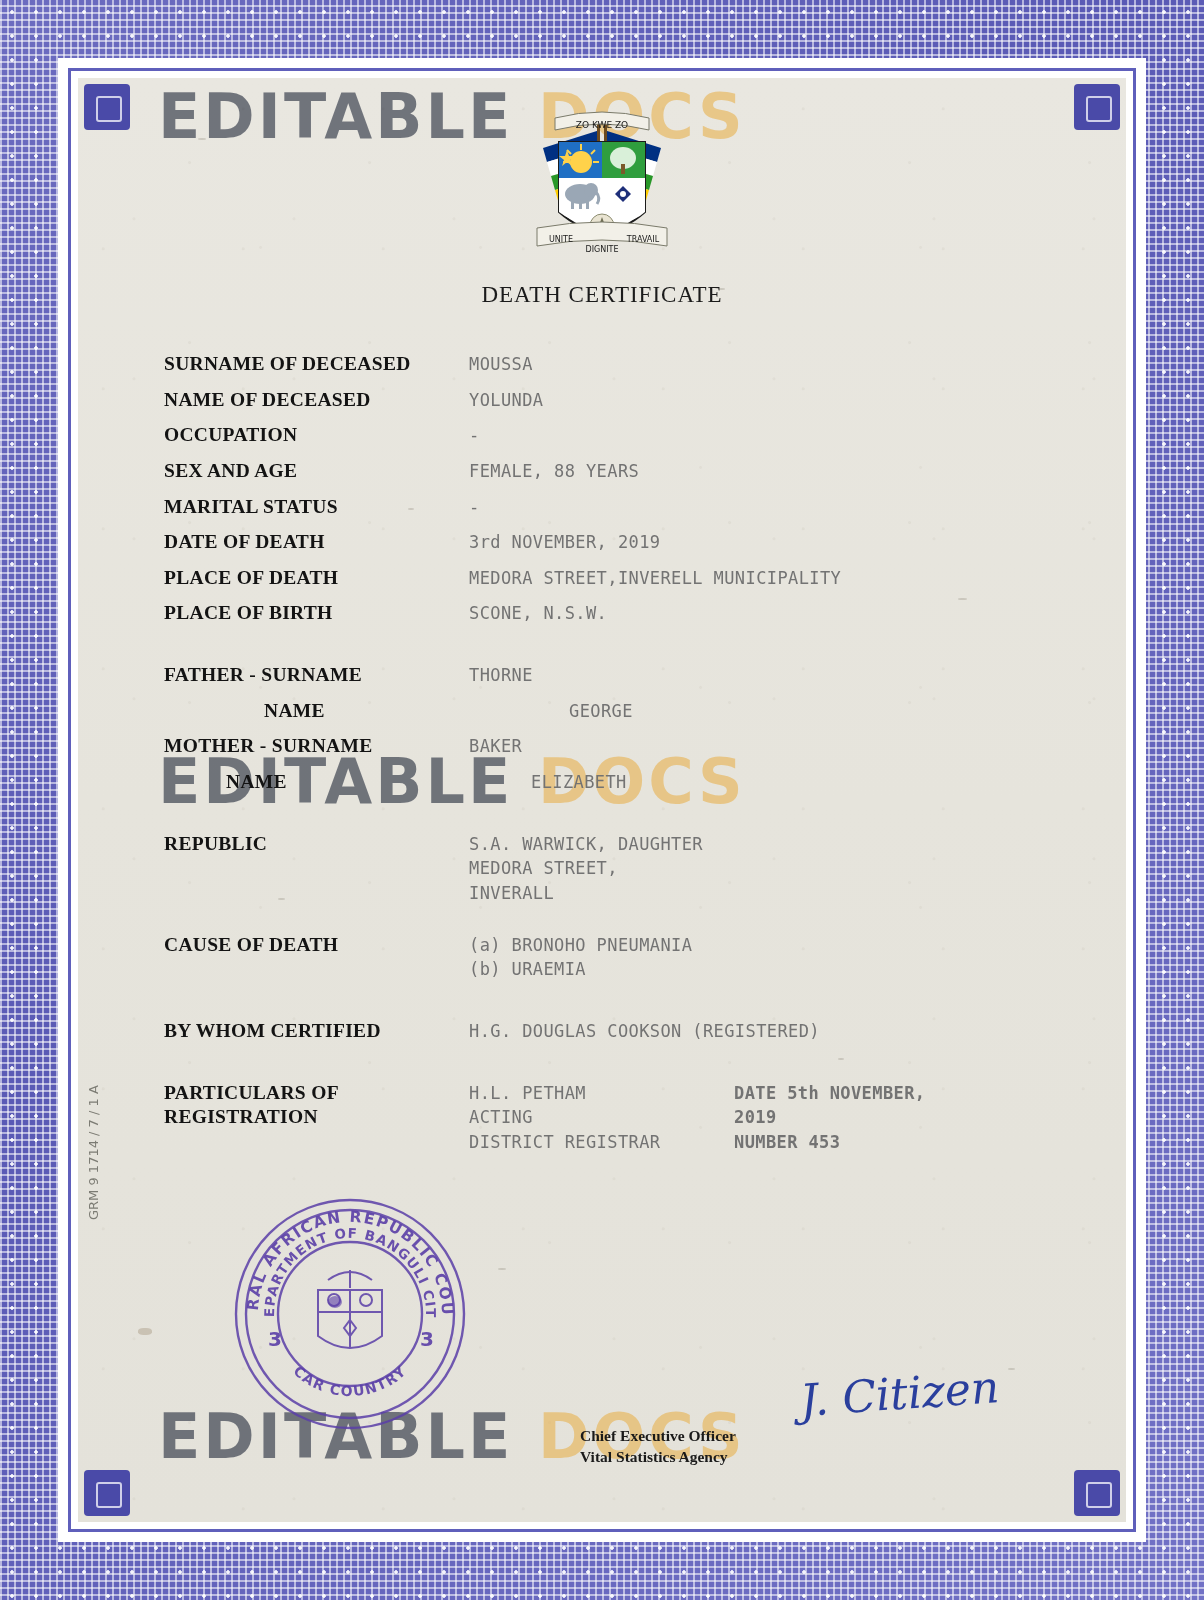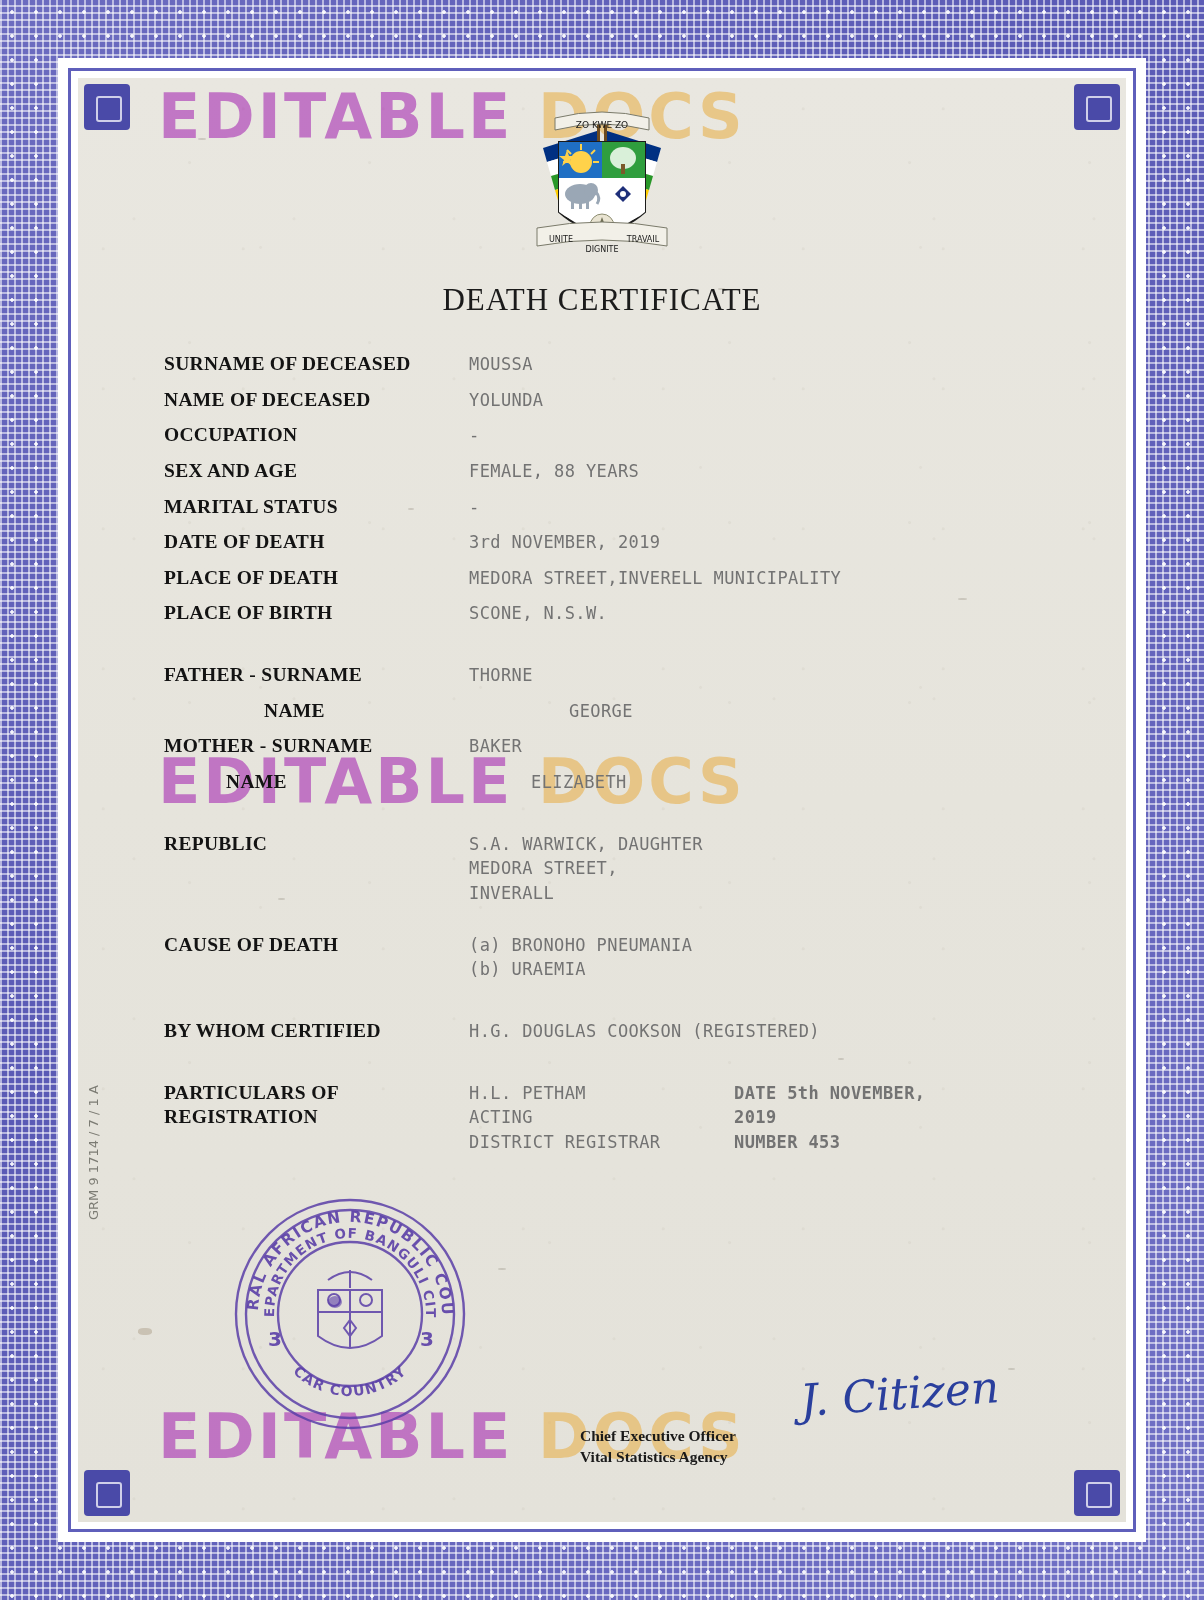--- a/index.html
+++ b/index.html
@@ -86,21 +86,21 @@
   
   .wm {
     position: absolute;
     font-family: "DejaVu Sans", sans-serif;
     font-weight: bold;
     font-size: 62px;
     letter-spacing: 3px;
     white-space: nowrap;
     pointer-events: none;
   }
-  .wm .grey { color: #a21caf; opacity: .55; }
+  .wm .grey { color: #0f172a; opacity: .55; }
   .wm .gold { color: #e8b65a; opacity: .65; }
   .wm-1 { left: 158px; top: 80px; }
   .wm-2 { left: 158px; top: 745px; }
   .wm-3 { left: 158px; top: 1400px; }
 
   
   .crest {
     position: absolute;
     left: 50%;
     transform: translateX(-50%);
@@ -109,21 +109,21 @@
     height: 190px;
   }
 
   
   .doc-title {
     position: absolute;
     top: 282px;
     left: 0; right: 0;
     text-align: center;
     font-family: "Liberation Serif", serif;
-    font-size: 31px;
+    font-size: 23px;
     letter-spacing: 1px;
     color: #1b1b1b;
   }
 
   
   .fields {
     position: absolute;
     left: 124px;
     top: 352px;
     width: 940px;

